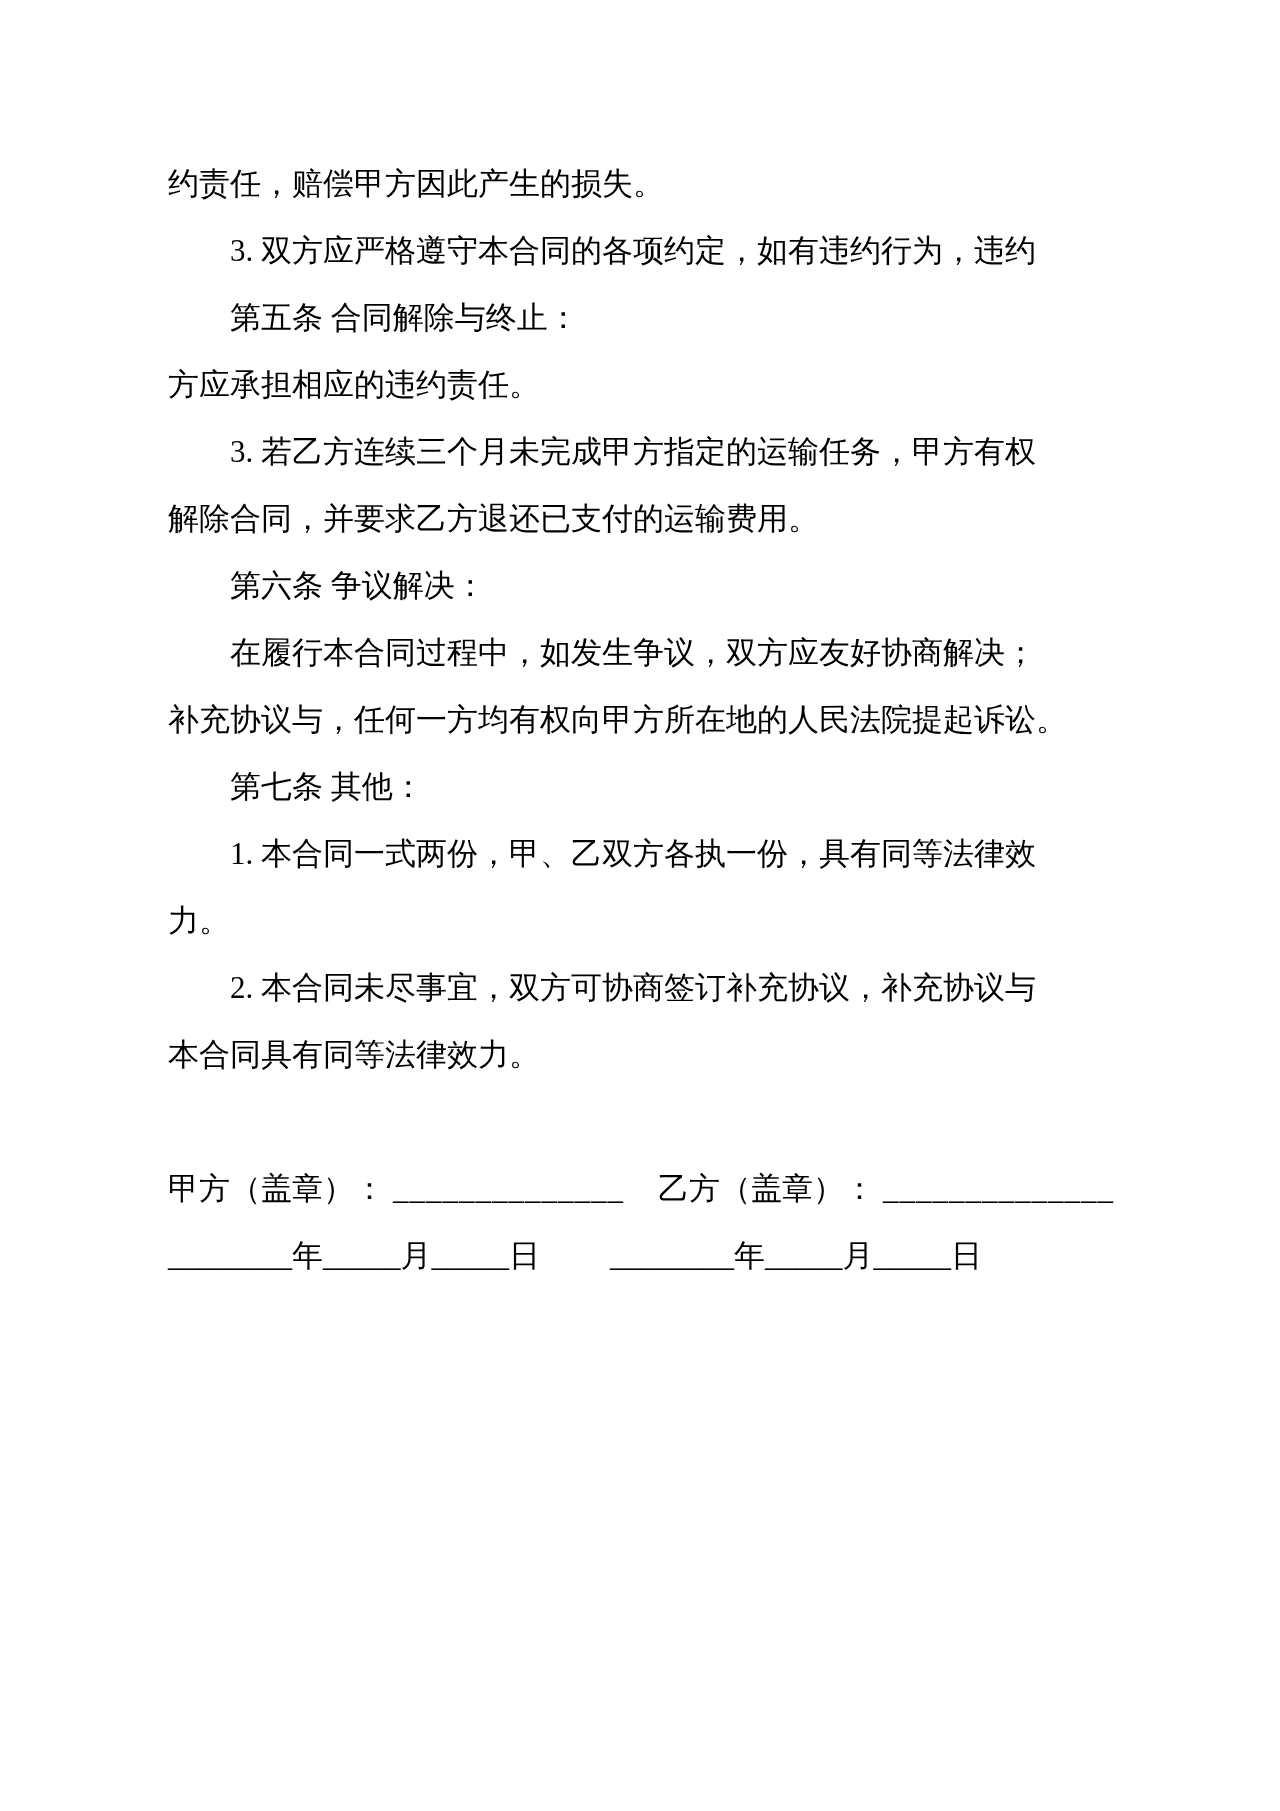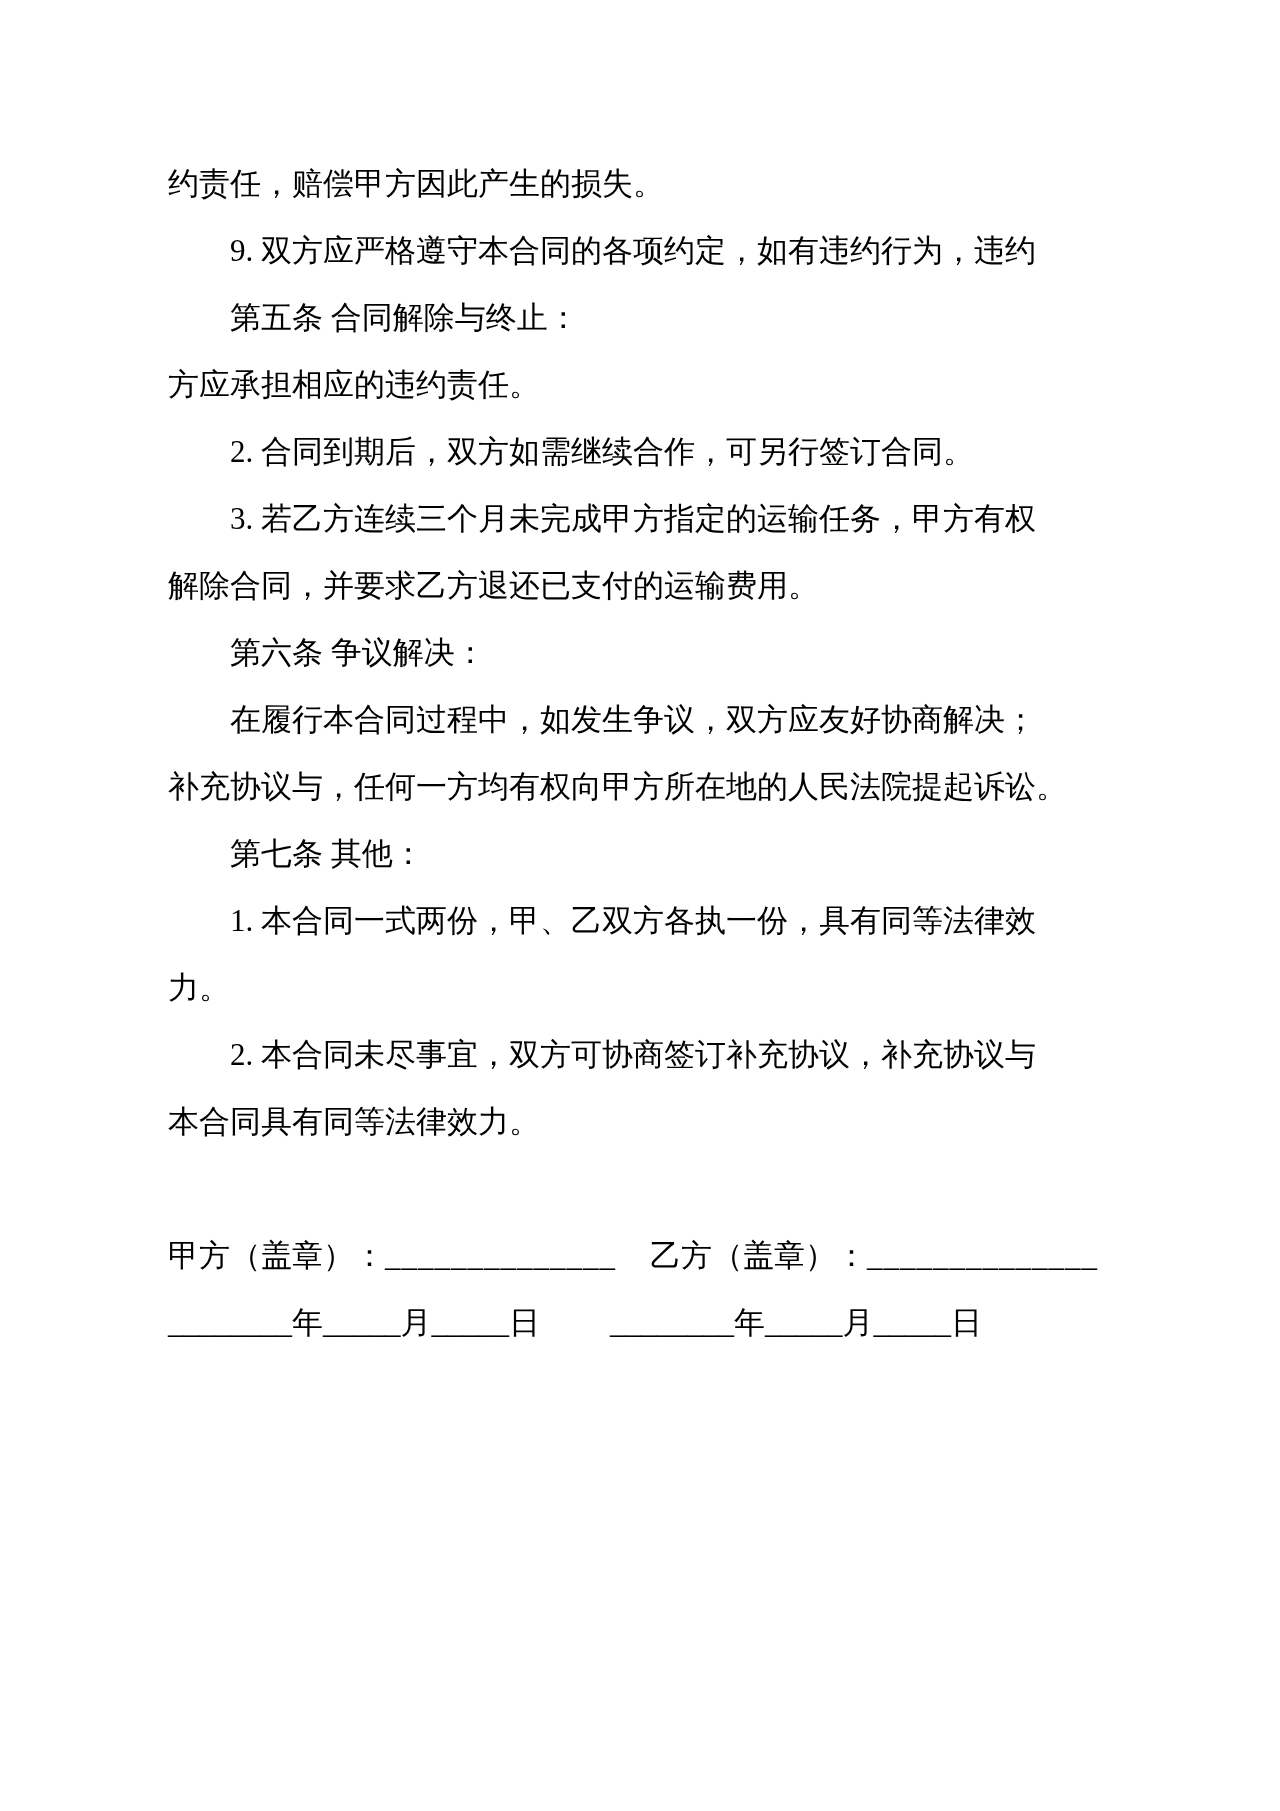--- a/index.html
+++ b/index.html
@@ -35,33 +35,32 @@
     height: 67px;
   }
   .sig-row {
     display: flex;
     align-items: baseline;
     height: 67px;
     white-space: nowrap;
   }
   .sig-gap-a { width: 34px; }
   .sig-gap-b { width: 70px; }
-  .blank-underline { letter-spacing: 1px; }
+  .blank-underline { letter-spacing: 1px; margin-left: 8px; }
 </style>
 </head>
 <body>
 
 <div class="page">
 
   <div id="doc-lines">
       <div class="doc-line">约责任，赔偿甲方因此产生的损失。</div>
-      <div class="doc-line indent">9. 双方应严格遵守本合同的各项约定，如有违约行为，违约</div>
+      <div class="doc-line indent">3. 双方应严格遵守本合同的各项约定，如有违约行为，违约</div>
       <div class="doc-line indent">第五条 合同解除与终止：</div>
       <div class="doc-line">方应承担相应的违约责任。</div>
-      <div class="doc-line indent">2. 合同到期后，双方如需继续合作，可另行签订合同。</div>
       <div class="doc-line indent">3. 若乙方连续三个月未完成甲方指定的运输任务，甲方有权</div>
       <div class="doc-line">解除合同，并要求乙方退还已支付的运输费用。</div>
       <div class="doc-line indent">第六条 争议解决：</div>
       <div class="doc-line indent">在履行本合同过程中，如发生争议，双方应友好协商解决；</div>
       <div class="doc-line">补充协议与，任何一方均有权向甲方所在地的人民法院提起诉讼。</div>
       <div class="doc-line indent">第七条 其他：</div>
       <div class="doc-line indent">1. 本合同一式两份，甲、乙双方各执一份，具有同等法律效</div>
       <div class="doc-line">力。</div>
       <div class="doc-line indent">2. 本合同未尽事宜，双方可协商签订补充协议，补充协议与</div>
       <div class="doc-line">本合同具有同等法律效力。</div>

